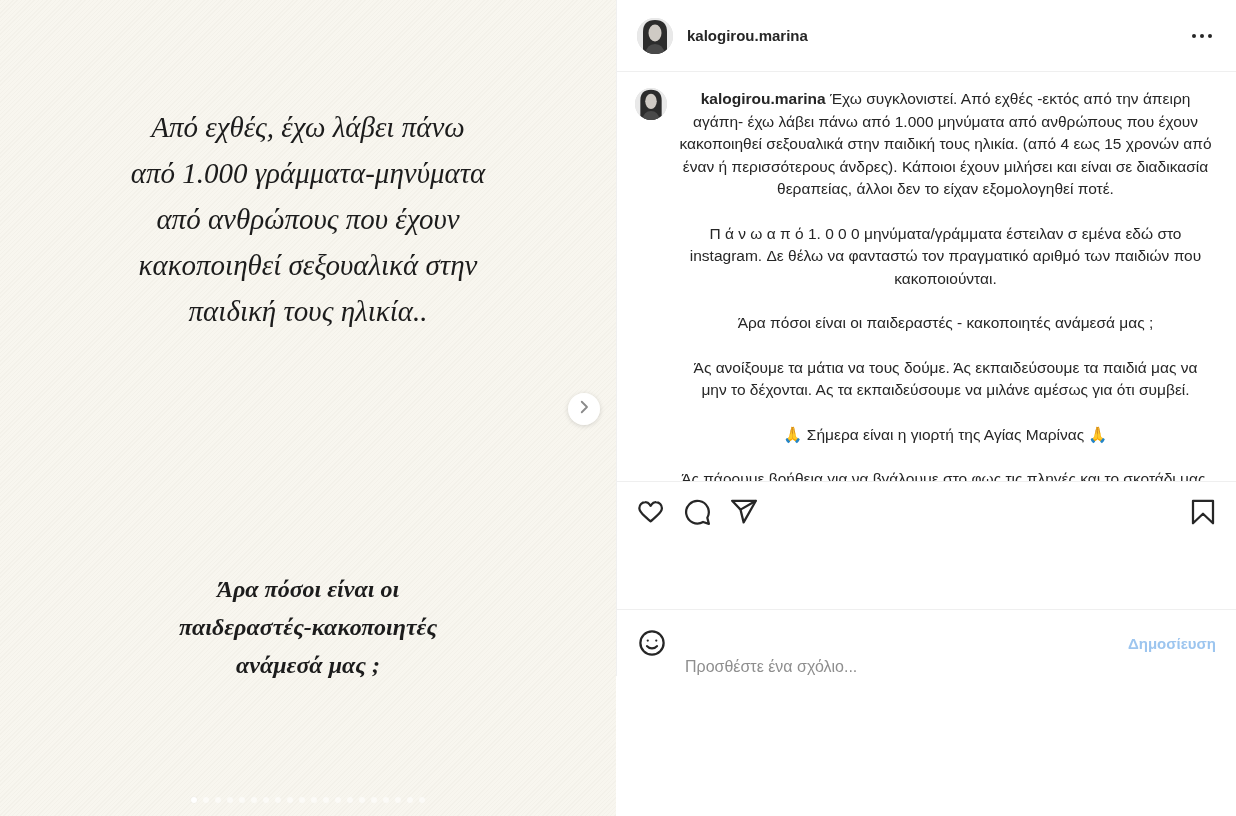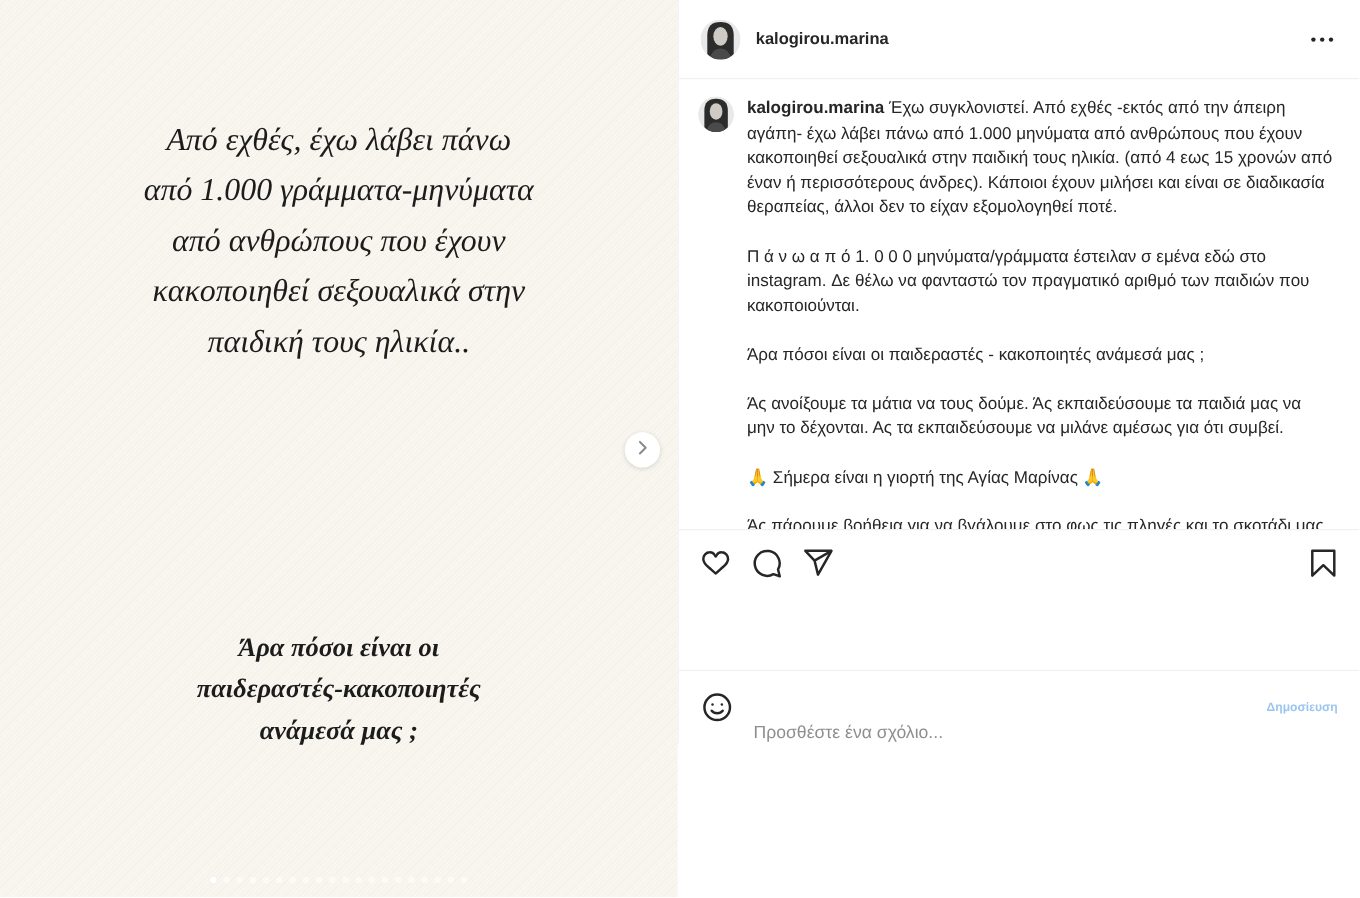--- a/index.html
+++ b/index.html
@@ -50,20 +50,21 @@
   .avatar { border-radius: 50%; overflow: hidden; flex-shrink: 0; background: #ddd; }
   .avatar.size-36 { width: 36px; height: 36px; }
   .avatar.size-32 { width: 32px; height: 32px; }
   .username { font-weight: bold; font-size: 15px; color: #262626; margin-left: 14px; cursor: pointer; }
   .more-btn { margin-left: auto; display: flex; gap: 4px; padding: 8px 4px; cursor: pointer; }
   .more-btn i { width: 4px; height: 4px; border-radius: 50%; background: #262626; }
 
   .caption-area {
     flex: 1 1 auto; overflow: hidden; display: flex;
     padding: 16px 24px 0 18px;
+    text-align: center;
   }
   .caption-text { margin-left: 12px; font-size: 15.5px; line-height: 22.5px; color: #262626; }
   .caption-text p { margin-bottom: 22px; }
   .cap-username { font-weight: bold; cursor: pointer; }
 
   .action-bar {
     flex: 0 0 128px; border-top: 1px solid #efefef;
     display: flex; align-items: flex-start; padding: 15px 18px 0 18px; gap: 17px;
   }
   .icon-btn { cursor: pointer; display: inline-flex; }
@@ -73,21 +74,21 @@
   .comment-bar {
     flex: 0 0 67px; border-top: 1px solid #efefef;
     display: flex; align-items: center; padding: 0 20px;
   }
   .comment-input {
     border: none; outline: none; flex: 1 1 auto; margin-left: 18px;
     font-family: "Liberation Sans", sans-serif; font-size: 16px; color: #262626; background: transparent; margin-top: 47px;
   }
   .comment-input::placeholder { color: #8e8e8e; opacity: 1; }
   .post-btn {
-    margin-left: 0; font-size: 11px; font-weight: bold; color: #9cc5ef;
+    margin-left: 0; font-size: 15px; font-weight: bold; color: #9cc5ef;
     background: none; border: none; cursor: pointer; font-family: "Liberation Sans", sans-serif;
   }
 </style>
 </head>
 <body>
 
 <div class="app">
 
   <div class="media">
     <div class="slide-text top">Από εχθές, έχω λάβει πάνω

